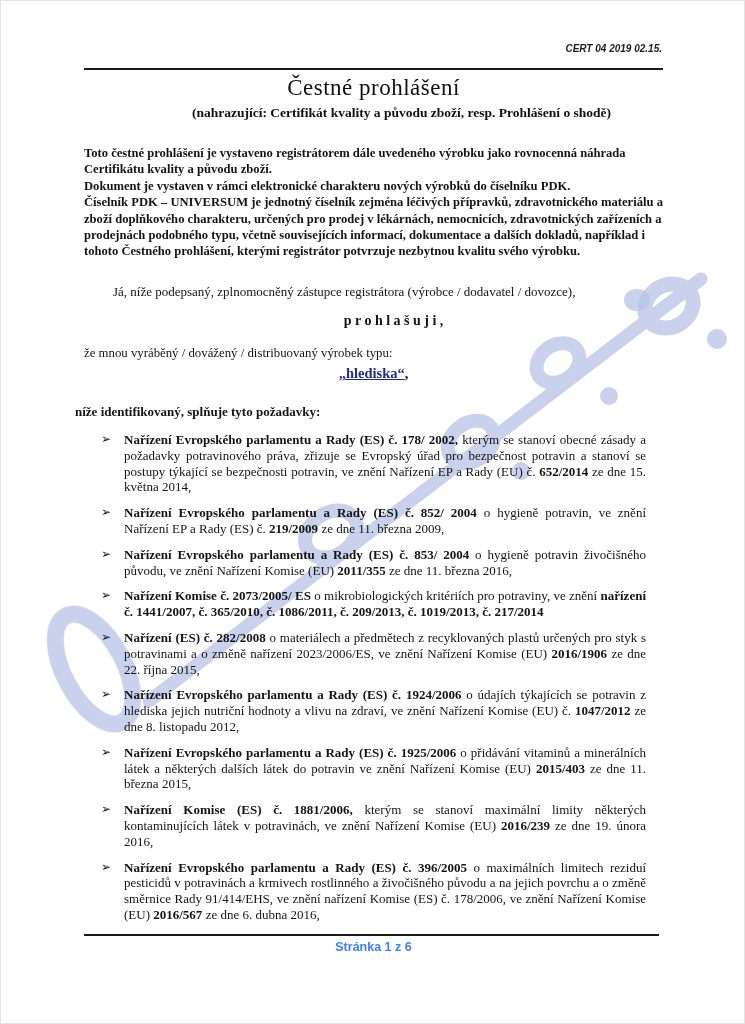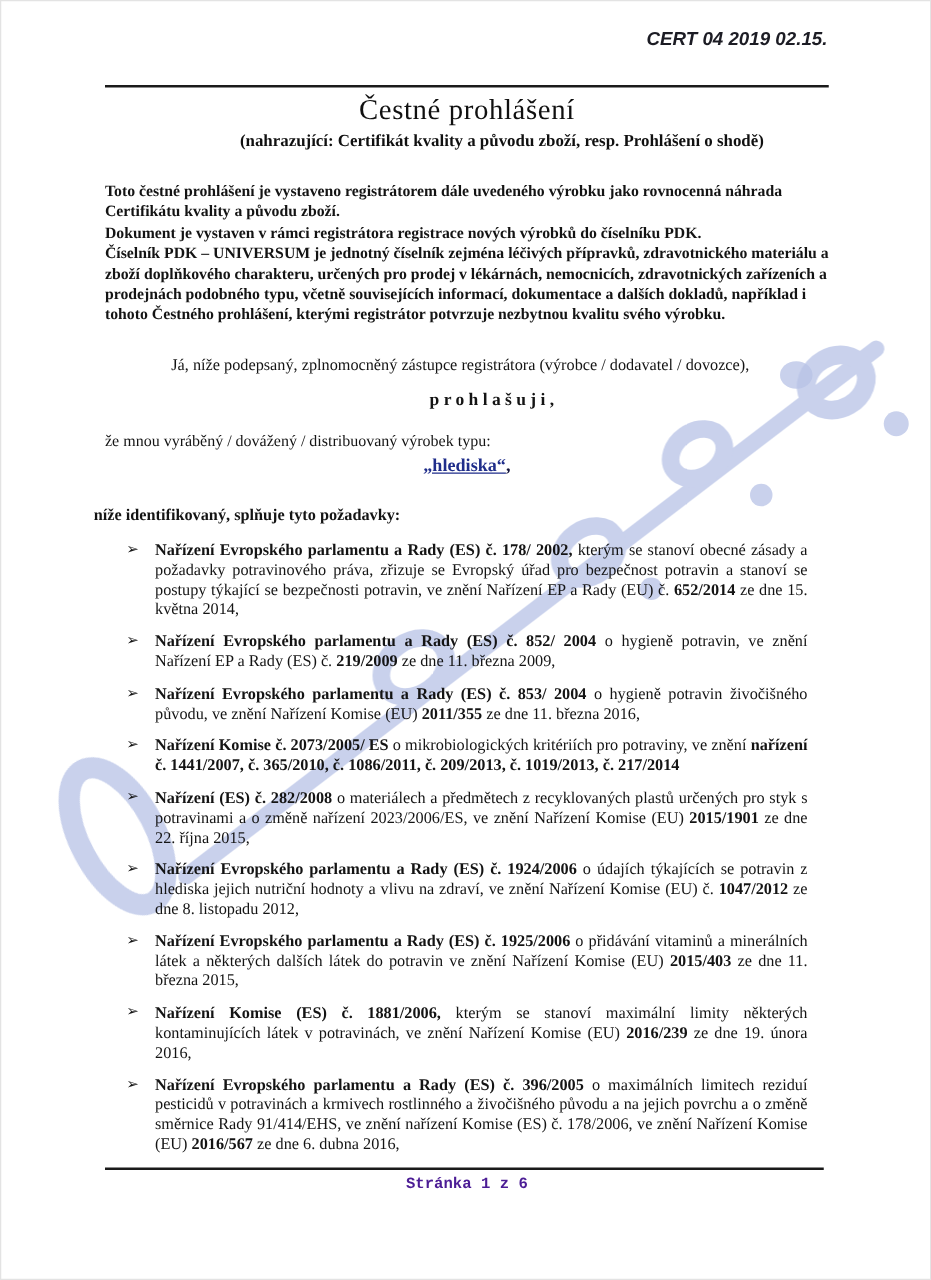--- a/index.html
+++ b/index.html
@@ -11,43 +11,43 @@
     border:1px solid #e3e3e3;
     overflow:hidden;
     font-family:"Liberation Serif", serif;
     color:#141414;
   }
   .layer{position:absolute;left:0;top:0;width:745px;height:1024px;}
   .content{z-index:2;}
   .watermark-layer{z-index:1;pointer-events:none;}
 
   .cert-ref{
-    position:absolute;top:22px;right:84px;
+    position:absolute;top:42px;right:84px;
     font-family:"Liberation Sans", sans-serif;
-    font-weight:bold;font-style:italic;font-size:15px;color:#1c1c24;
+    font-weight:bold;font-style:italic;font-size:10px;color:#1c1c24;
   }
   .rule{position:absolute;height:2px;background:#1a1a1a;}
   .rule-top{left:83px;width:579px;top:67px;}
   .rule-bottom{left:83px;width:575px;top:933px;}
 
   .doc-title{
     position:absolute;top:74px;left:0;width:745px;
     text-align:center;font-weight:normal;font-size:23px;color:#101010;
     letter-spacing:0.5px;
   }
   .doc-subtitle{
     position:absolute;top:104px;left:0;width:745px;
     text-align:center;font-weight:bold;font-size:13.5px;color:#101010;padding-left:28px;
   }
 
   .preambule{position:absolute;left:83px;top:144px;width:588px;}
   .preambule-heading{font-weight:bold;font-size:15.5px;margin:0 0 3px 0;}
   .preambule p{margin:0;font-weight:bold;font-size:12.6px;line-height:16.4px;}
 
-  .intro-line{position:absolute;left:136px;top:283px;font-size:13px;}
+  .intro-line{position:absolute;left:112px;top:283px;font-size:13px;}
   .verb-line{
     position:absolute;top:312px;left:0;width:745px;text-align:center;
     font-weight:bold;font-size:14px;padding-left:20px;
   }
   .product-line{position:absolute;left:83px;top:345px;font-size:12.8px;}
   .product-type-wrap{
     position:absolute;top:364px;left:0;width:745px;text-align:center;
     font-size:14.5px;font-weight:bold;
   }
   .product-type{text-decoration:underline;}
@@ -60,21 +60,21 @@
     font-size:13px;line-height:15.8px;text-align:justify;
   }
   .bullet{
     position:absolute;left:0;top:0;font-size:12px;color:#161616;
   }
   .seg{color:#141414;margin-top:12px;}
   .seg.bold{font-weight:bold;}
 
   .footer-text{
     position:absolute;top:939px;left:0;width:745px;text-align:center;
-    font-family:Liberation Mono, monospace;font-weight:bold;font-size:12.5px;color:#4c1d95;
+    font-family:Liberation Sans, sans-serif;font-weight:bold;font-size:12.5px;color:#3b82f6;
   }
 </style>
 </head>
 <body>
 
 <div class="page">
 
   <div class="layer watermark-layer">
     <svg width="745" height="1024" viewBox="0 0 745 1024" xmlns="http://www.w3.org/2000/svg">
       <g stroke="#b7c2e6" fill="none" stroke-linecap="round" opacity="0.75">
@@ -101,42 +101,42 @@
 
     <div class="cert-ref">CERT  04 2019 02.15.</div>
 
     <div class="rule rule-top"></div>
 
     <div class="doc-title">Čestné prohlášení</div>
     <div class="doc-subtitle">(nahrazující: Certifikát kvality a původu zboží, resp. Prohlášení o shodě)</div>
 
     <div class="preambule">
       <p>Toto čestné prohlášení je vystaveno registrátorem dále uvedeného výrobku jako rovnocenná náhrada Certifikátu kvality a původu zboží.</p>
-      <p>Dokument je vystaven v rámci registrátora registrace nových výrobků do číselníku PDK.</p>
+      <p>Dokument je vystaven v rámci elektronické charakteru nových výrobků do číselníku PDK.</p>
       <p>Číselník PDK – UNIVERSUM je jednotný číselník zejména léčivých přípravků, zdravotnického materiálu a zboží doplňkového charakteru, určených pro prodej v lékárnách, nemocnicích, zdravotnických zařízeních a prodejnách podobného typu, včetně souvisejících informací, dokumentace a dalších dokladů, například i tohoto Čestného prohlášení, kterými registrátor potvrzuje nezbytnou kvalitu svého výrobku.</p>
     </div>
 
     <div class="intro-line">Já, níže podepsaný, zplnomocněný zástupce registrátora (výrobce / dodavatel / dovozce),</div>
 
     <div class="verb-line">p r o h l a š u j i ,</div>
 
     <div class="product-line">že mnou vyráběný / dovážený  / distribuovaný výrobek typu:</div>
 
     <div class="product-type-wrap">
       <span class="product-type" style="color: rgb(31, 45, 138);">„hlediska“</span><span class="product-suffix">,</span>
     </div>
 
     <div class="requirements-line">níže identifikovaný, splňuje tyto požadavky:</div>
 
     <div class="reg-list">
         <div class="reg-item"><span class="bullet">➢</span><span class="seg bold">Nařízení Evropského parlamentu a Rady (ES) č. 178/ 2002,</span><span class="seg"> kterým se stanoví obecné zásady a požadavky potravinového práva, zřizuje se Evropský úřad pro bezpečnost potravin a stanoví se postupy týkající se bezpečnosti potravin, ve znění Nařízení EP a Rady (EU) č. </span><span class="seg bold">652/2014</span><span class="seg"> ze dne 15. května 2014,</span></div>
         <div class="reg-item"><span class="bullet">➢</span><span class="seg bold">Nařízení Evropského parlamentu a Rady (ES) č. 852/ 2004</span><span class="seg"> o hygieně potravin, ve znění Nařízení EP a Rady (ES) č. </span><span class="seg bold">219/2009</span><span class="seg"> ze dne 11. března 2009,</span></div>
         <div class="reg-item"><span class="bullet">➢</span><span class="seg bold">Nařízení Evropského parlamentu a Rady (ES) č. 853/ 2004</span><span class="seg"> o hygieně potravin živočišného původu, ve znění Nařízení Komise (EU) </span><span class="seg bold">2011/355</span><span class="seg"> ze dne 11. března 2016,</span></div>
         <div class="reg-item"><span class="bullet">➢</span><span class="seg bold">Nařízení Komise č. 2073/2005/ ES</span><span class="seg"> o mikrobiologických kritériích pro potraviny, ve znění </span><span class="seg bold">nařízení č. 1441/2007, č. 365/2010, č. 1086/2011, č. 209/2013, č. 1019/2013, č. 217/2014</span></div>
-        <div class="reg-item"><span class="bullet">➢</span><span class="seg bold">Nařízení (ES) č. 282/2008</span><span class="seg"> o materiálech a předmětech z recyklovaných plastů určených pro styk s potravinami a o změně nařízení 2023/2006/ES, ve znění Nařízení Komise (EU) </span><span class="seg bold">2015/1901</span><span class="seg"> ze dne 22. října 2015,</span></div>
+        <div class="reg-item"><span class="bullet">➢</span><span class="seg bold">Nařízení (ES) č. 282/2008</span><span class="seg"> o materiálech a předmětech z recyklovaných plastů určených pro styk s potravinami a o změně nařízení 2023/2006/ES, ve znění Nařízení Komise (EU) </span><span class="seg bold">2016/1906</span><span class="seg"> ze dne 22. října 2015,</span></div>
         <div class="reg-item"><span class="bullet">➢</span><span class="seg bold">Nařízení Evropského parlamentu a Rady (ES) č. 1924/2006</span><span class="seg">  o údajích týkajících se potravin z hlediska jejich nutriční hodnoty a vlivu na zdraví, ve znění Nařízení Komise (EU) č. </span><span class="seg bold">1047/2012</span><span class="seg"> ze dne 8. listopadu 2012,</span></div>
         <div class="reg-item"><span class="bullet">➢</span><span class="seg bold">Nařízení Evropského parlamentu a Rady (ES) č. 1925/2006</span><span class="seg">  o přidávání vitaminů a minerálních látek a některých dalších látek do potravin ve znění Nařízení Komise (EU) </span><span class="seg bold">2015/403</span><span class="seg"> ze dne 11. března 2015,</span></div>
         <div class="reg-item"><span class="bullet">➢</span><span class="seg bold">Nařízení Komise (ES) č. 1881/2006,</span><span class="seg"> kterým se stanoví maximální limity některých kontaminujících látek v potravinách, ve znění Nařízení Komise (EU) </span><span class="seg bold">2016/239</span><span class="seg"> ze dne 19. února 2016,</span></div>
         <div class="reg-item"><span class="bullet">➢</span><span class="seg bold">Nařízení Evropského parlamentu a Rady (ES) č. 396/2005</span><span class="seg"> o maximálních limitech reziduí pesticidů v potravinách a krmivech rostlinného a živočišného původu a na jejich povrchu a o změně směrnice Rady 91/414/EHS, ve znění nařízení Komise (ES) č. 178/2006, ve znění Nařízení Komise (EU) </span><span class="seg bold">2016/567</span><span class="seg"> ze dne 6. dubna 2016,</span></div>
       </div>
 
     <div class="rule rule-bottom"></div>
     <div class="footer-text">Stránka 1 z 6</div>
 
   </div>

